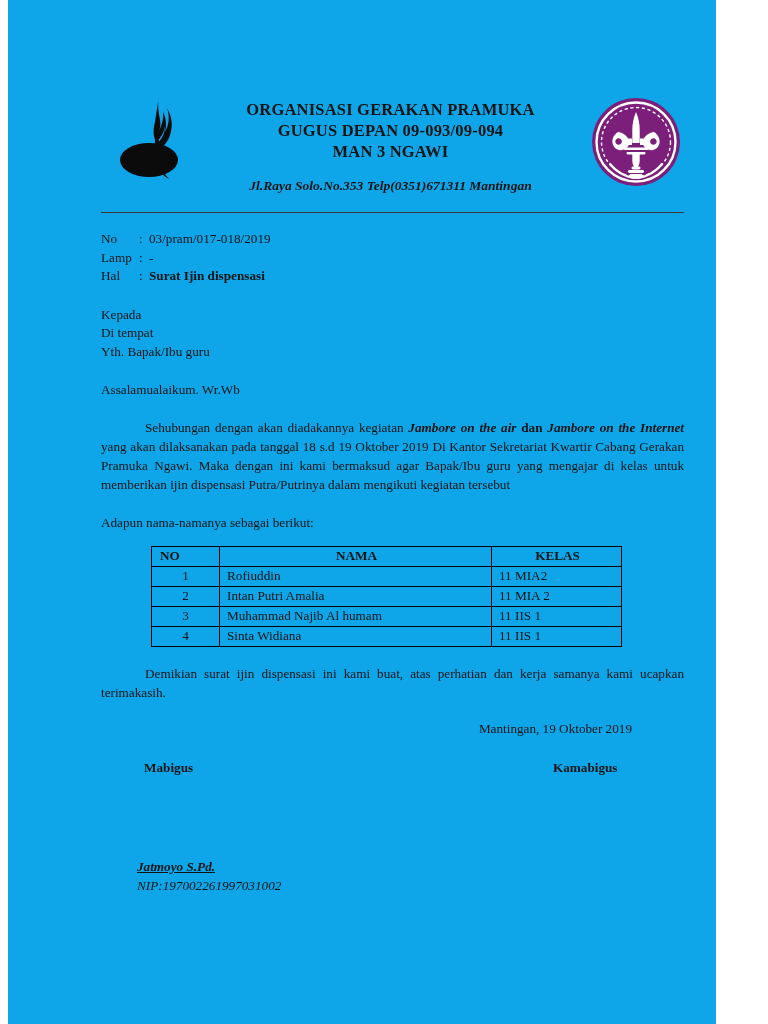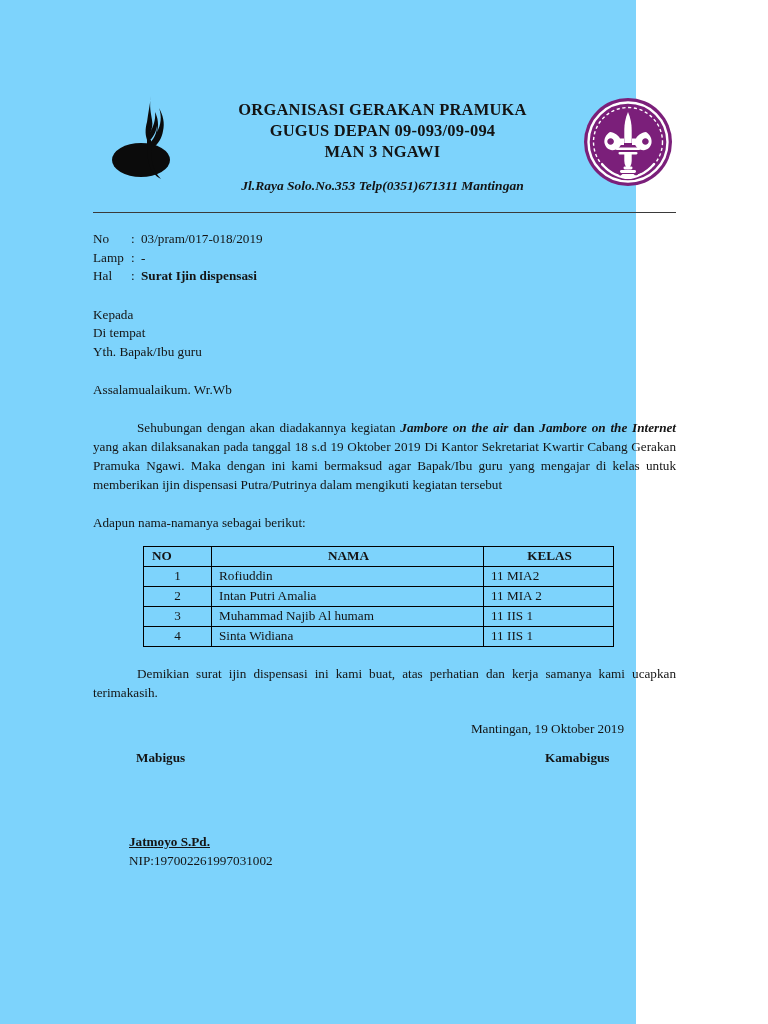--- a/index.html
+++ b/index.html
@@ -11,24 +11,24 @@
     width: 768px;
     height: 1024px;
     position: relative;
     font-family: "Liberation Serif", "DejaVu Serif", serif;
     color: #141414;
     overflow: hidden;
   }
 
   .page {
     position: absolute;
-    left: 0; top: 0;
-    width: 636px;
+    left: 8px; top: 0;
+    width: 708px;
     height: 1024px;
-    background: #7dd3fc;
+    background: #0ea5e9;
   }
 
   
   .letterhead {
     position: absolute;
     left: 93px;
     top: 92px;
     width: 583px;
   }
   .lh-row {
@@ -175,39 +175,40 @@
     width: 583px;
     font-size: 13.2px;
   }
   .place-date {
     text-align: right;
     padding-right: 52px;
     line-height: 18px;
   }
   .sign-cols {
     position: relative;
-    margin-top: 12px;
+    margin-top: 22px;
     height: 30px;
   }
   .sign-title-left {
     position: absolute;
     left: 43px;
     top: 0;
     font-weight: bold;
   }
   .sign-title-right {
     position: absolute;
     left: 452px;
     top: 0;
     font-weight: bold;
   }
   .sign-names {
     position: relative;
-    margin-top: 52px;
+    margin-top: 67px;
     height: 46px;
+    font-style: italic;
   }
   .sig-left {
     position: absolute;
     left: 36px;
     top: 0;
     line-height: 19px;
   }
   .sig-right {
     position: absolute;
     left: 413px;

